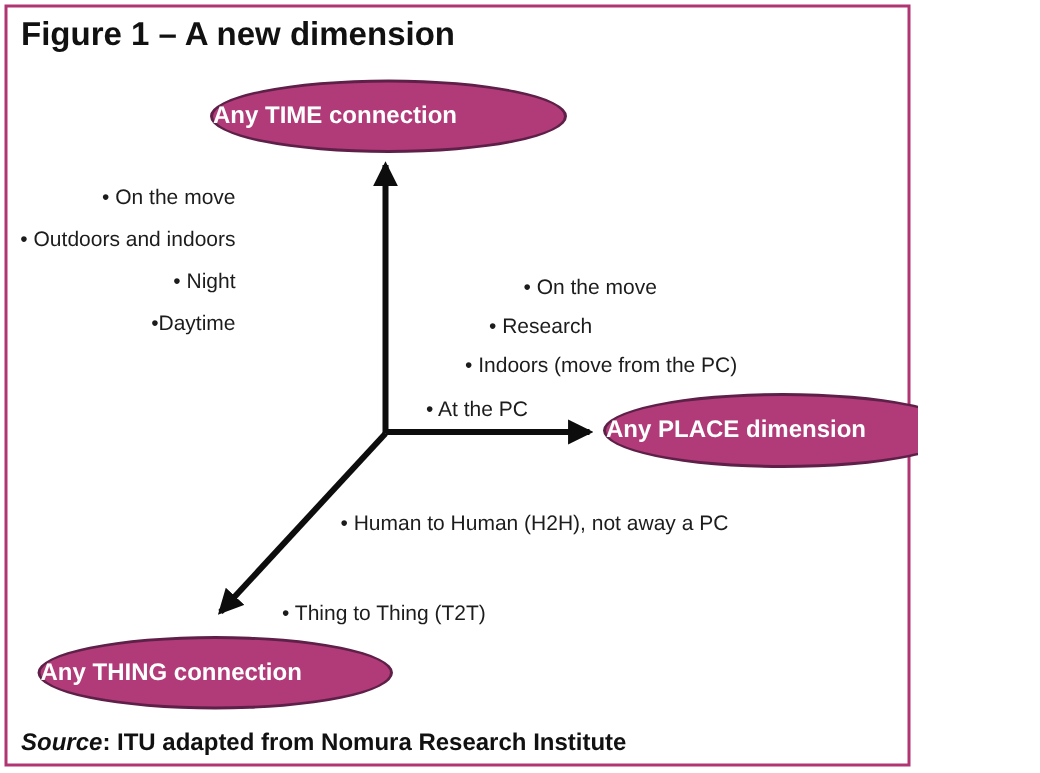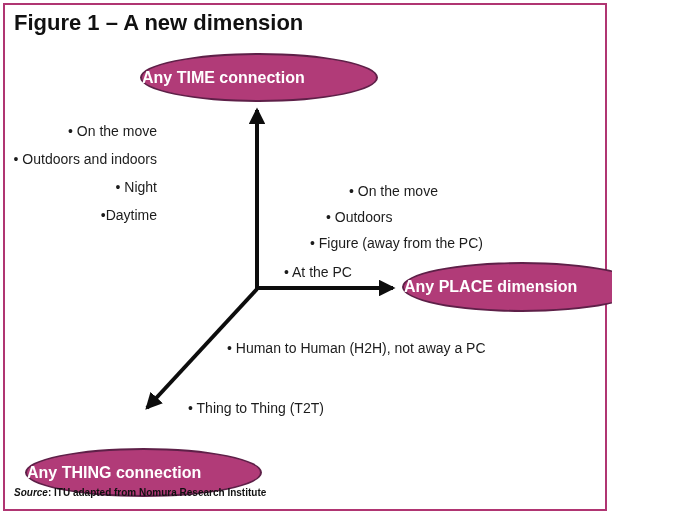--- a/index.html
+++ b/index.html
@@ -43,38 +43,38 @@
     box-sizing:border-box;
   }
   .ellipse span{
     color:#ffffff;
     font-weight:bold;
     font-size:16px;
     white-space:nowrap;
   }
   .node-time{left:140px;top:53px;width:238px;height:49px;}
   .node-place{left:402px;top:262px;width:240px;height:50px;}
-  .node-thing{left:25px;top:448px;width:237px;height:49px;}
+  .node-thing{left:25px;top:424px;width:237px;height:49px;}
   .bullets{font-size:14px;color:#1c1c1c;}
   .time-list{
     position:absolute;
     top:117px;right:455px;
     width:260px;
     text-align:right;
   }
   .time-list .li{height:28px;line-height:28px;white-space:nowrap;}
   .pitem{
     position:absolute;
     white-space:nowrap;
     line-height:17px;
   }
   .source{
     position:absolute;
     left:14px;top:487px;
-    font-size:10px;
+    font-size:16px;
     font-weight:bold;
     color:#111111;
     white-space:nowrap;
   }
   .source .src-label{font-style:italic;}
 </style>
 </head>
 <body>
 
 <div class="canvas">
@@ -107,22 +107,22 @@
   </div>
 
   <div class="bullets time-list">
     <div class="li">• On the move</div>
     <div class="li">• Outdoors and indoors</div>
     <div class="li">• Night</div>
     <div class="li">•Daytime</div>
   </div>
 
   <div class="bullets pitem" style="left:349px;top:183px">• On the move</div>
-  <div class="bullets pitem" style="left:326px;top:209px">• Outdoors</div>
-  <div class="bullets pitem" style="left:310px;top:235px">• Figure (away from the PC)</div>
+  <div class="bullets pitem" style="left:326px;top:209px">• Research</div>
+  <div class="bullets pitem" style="left:310px;top:235px">• Indoors (move from the PC)</div>
   <div class="bullets pitem" style="left:284px;top:264px">• At the PC</div>
 
   <div class="bullets pitem" style="left:227px;top:340px">• Human to Human (H2H), not away a PC</div>
   <div class="bullets pitem" style="left:188px;top:400px">• Thing to Thing (T2T)</div>
 
   <div class="source">
     <span class="src-label">Source</span><span>: ITU adapted from Nomura Research Institute</span>
   </div>
 
 </div>

